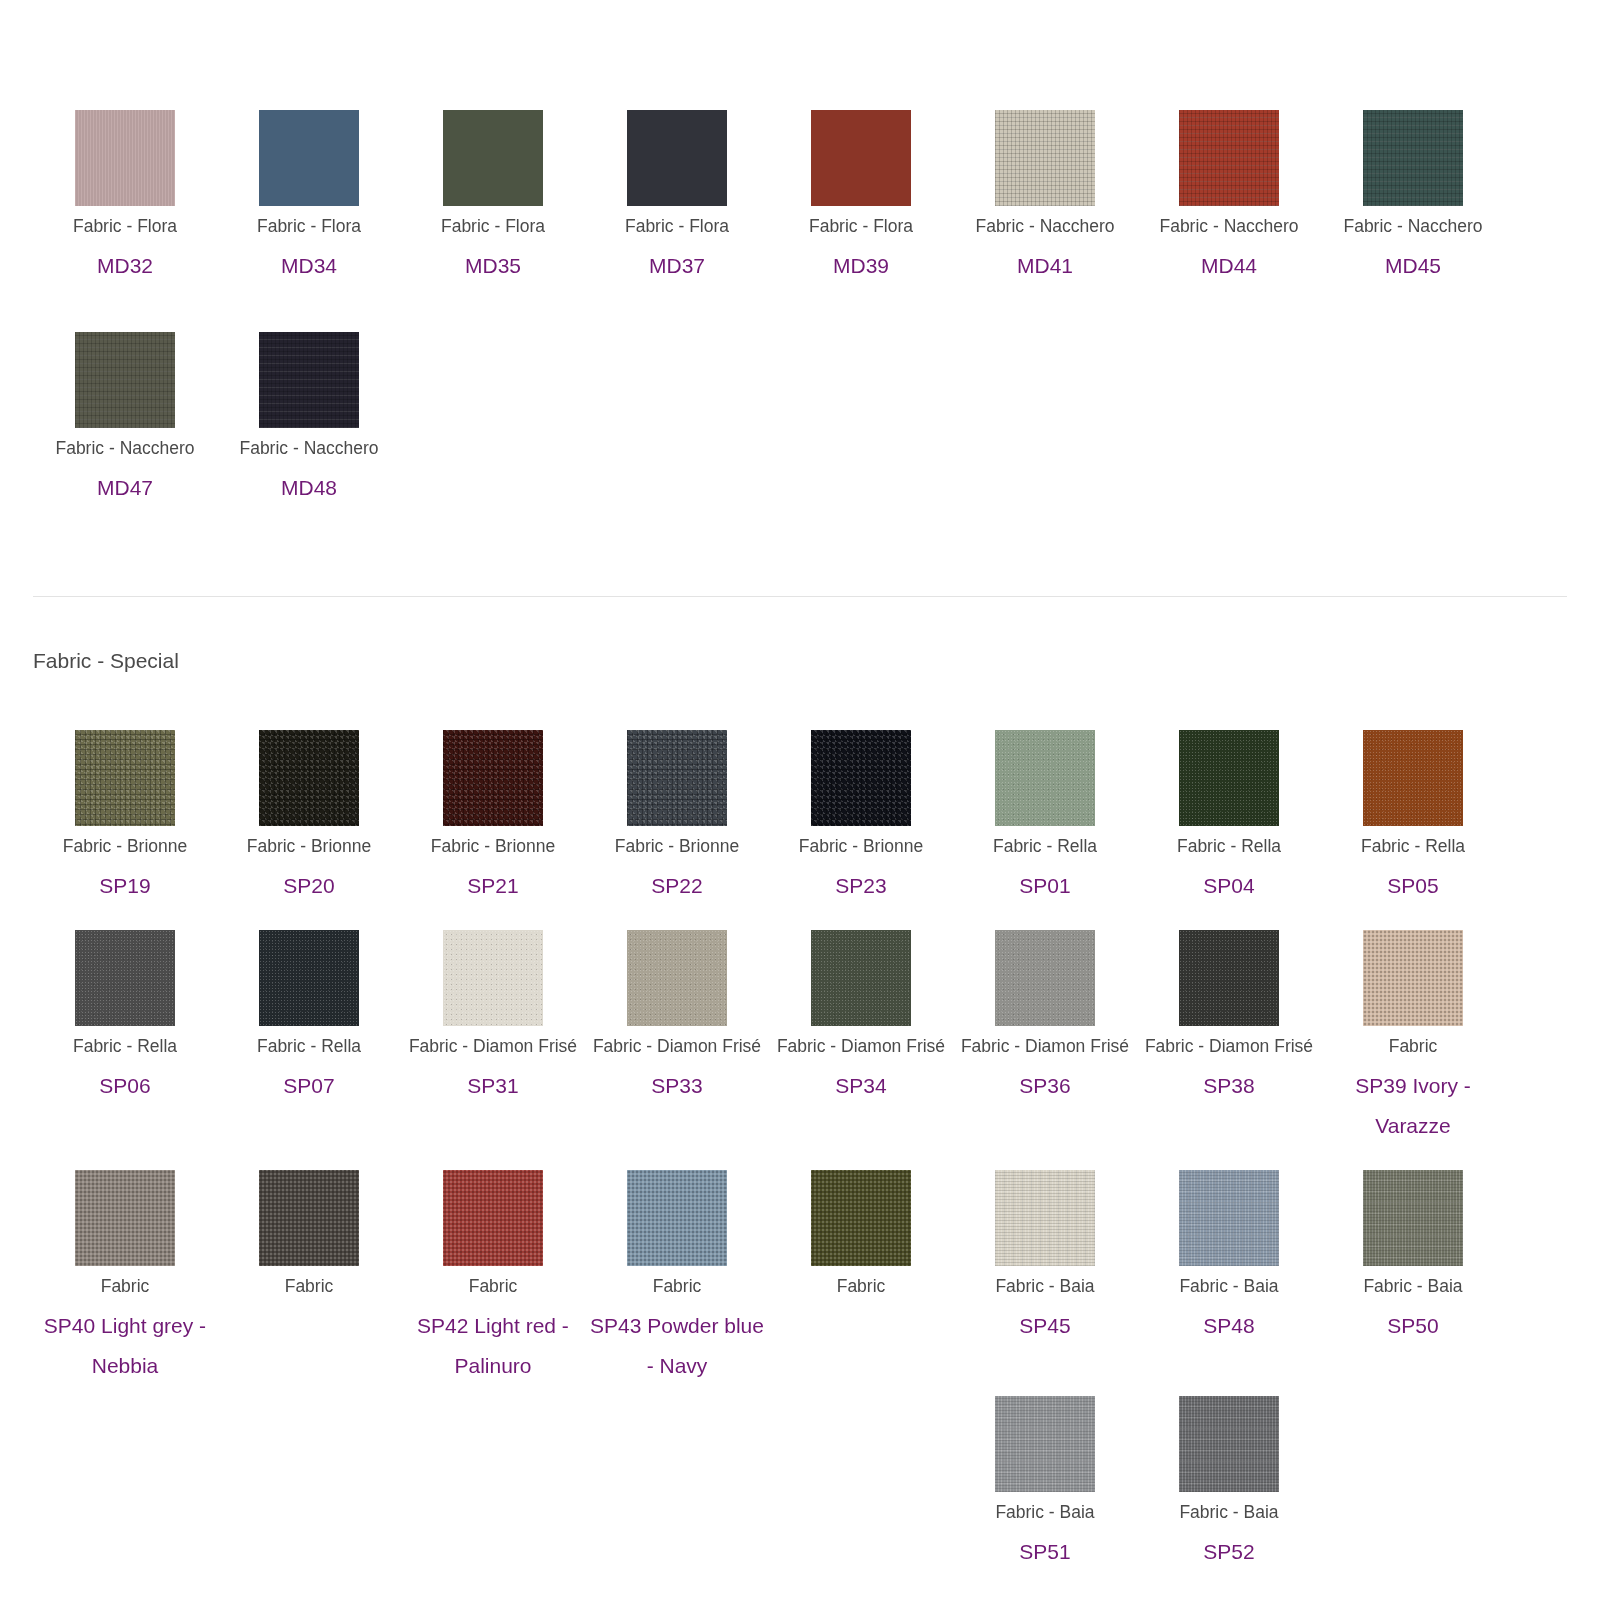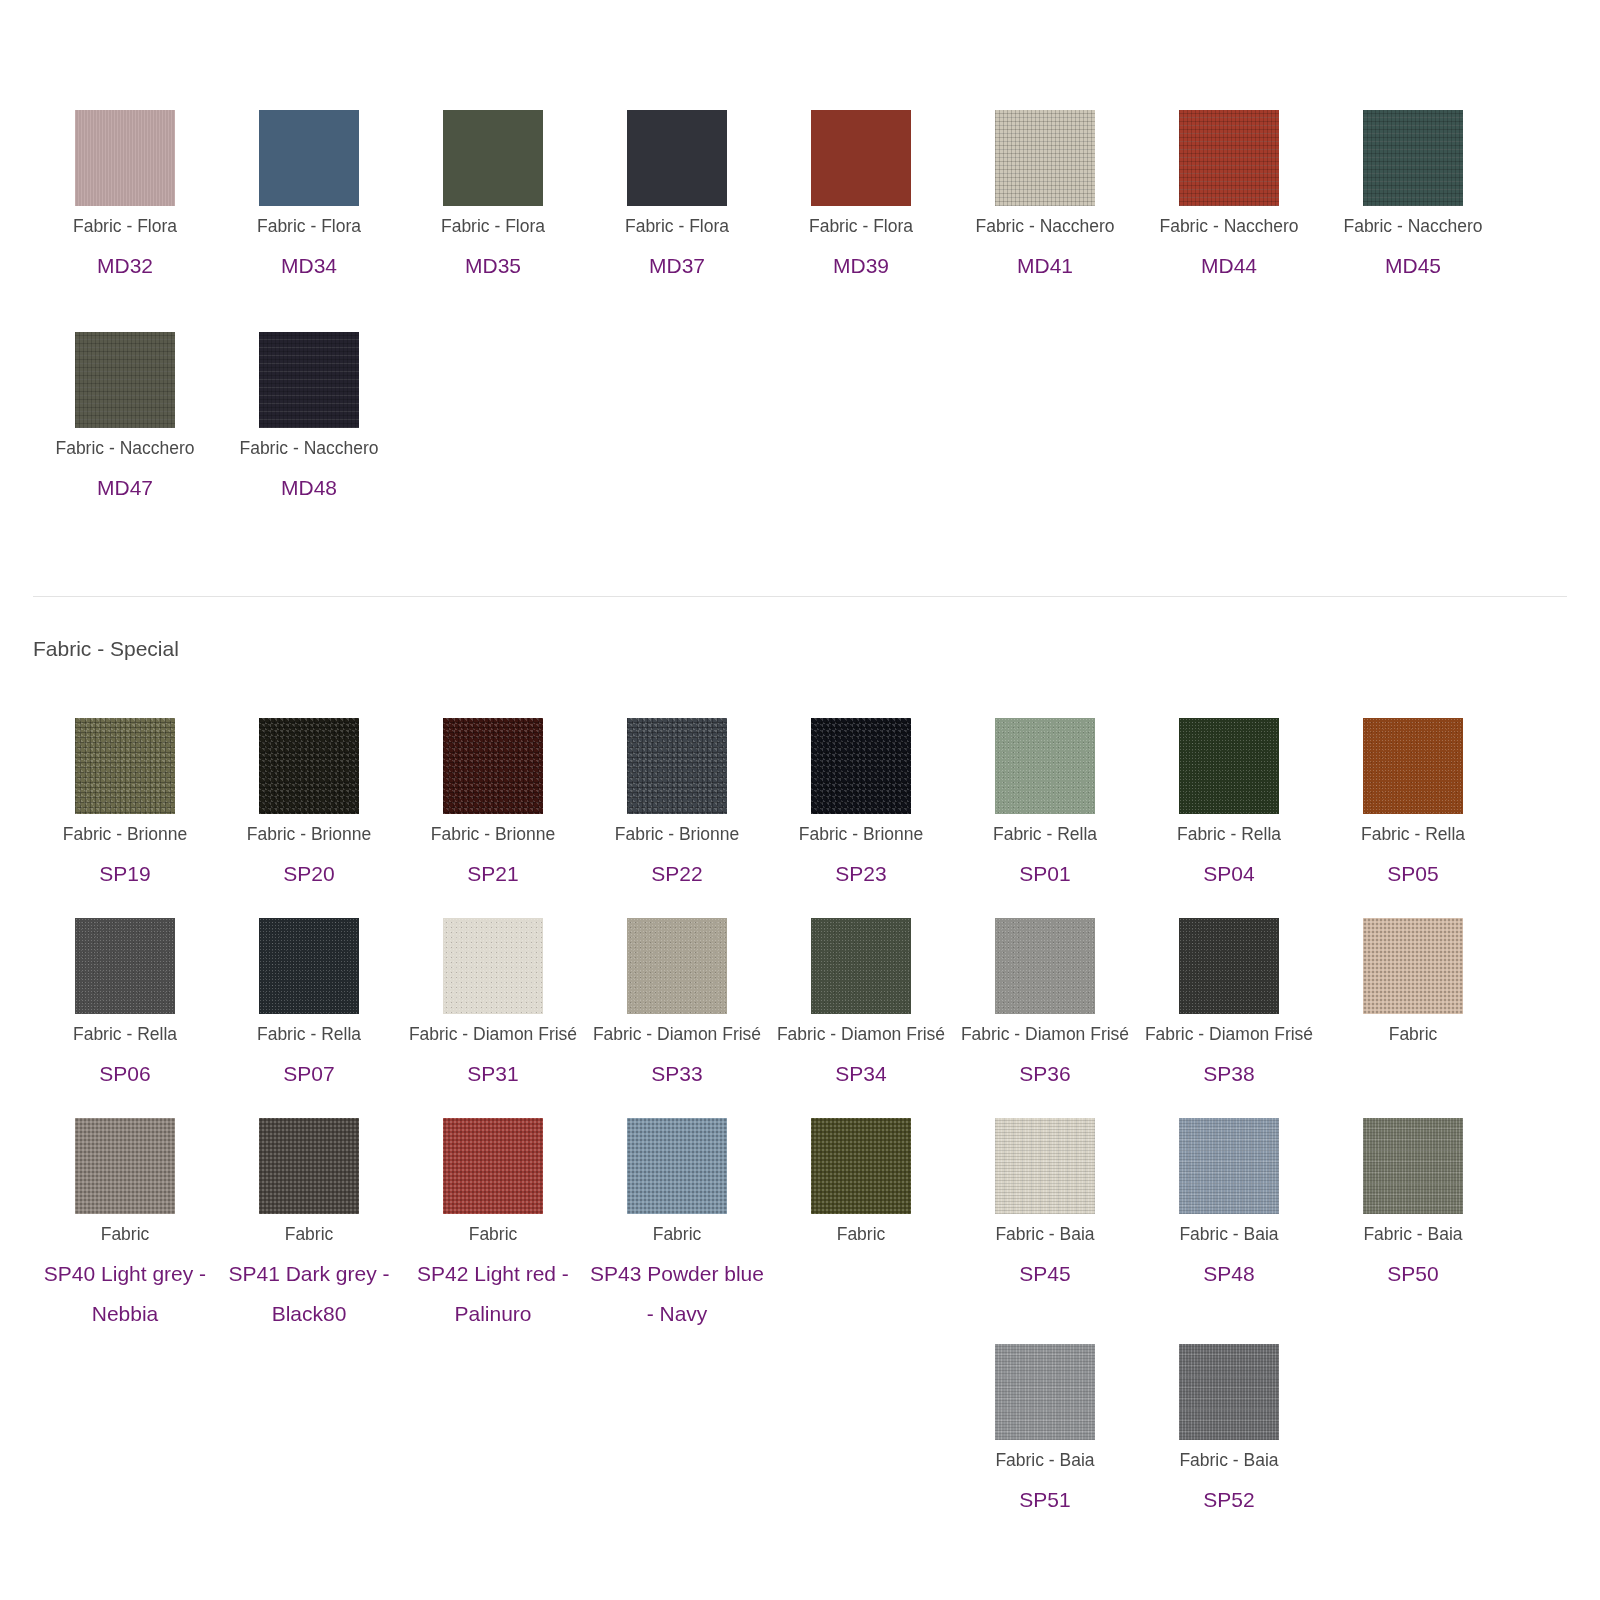--- a/index.html
+++ b/index.html
@@ -62,20 +62,21 @@
   }
   .divider {
     height: 1px;
     background: #e3e3e3;
     margin: 0 33px 0 33px;
   }
   .section-title {
     font-size: 21px;
     color: #4a4a4a;
     padding-left: 33px;
+    margin-top: 12px;
   }
 
   
   .tex-plain { }
   .tex-soft {
     background-image:
       linear-gradient(90deg, rgba(255,255,255,0.05) 50%, rgba(0,0,0,0.05) 50%);
     background-size: 3px 3px;
   }
   .tex-weave {
@@ -309,36 +310,36 @@
             <div class="swatch-chip tex-melange" style="background-color: rgb(51, 52, 49);"></div>
           </div>
           <div class="swatch-family">Fabric - Diamon Frisé</div>
           <div class="swatch-code">SP38</div>
         </div>
         <div class="swatch-cell">
           <div class="swatch-chip-wrap">
             <div class="swatch-chip tex-dot" style="background-color: rgb(207, 183, 163);"></div>
           </div>
           <div class="swatch-family">Fabric</div>
+          <div class="swatch-code">SP39 Ivory - Varazze</div>
         </div>
       </div>
     <div class="grid" style="margin-top:22px;">
         <div class="swatch-cell">
           <div class="swatch-chip-wrap">
             <div class="swatch-chip tex-dot" style="background-color: rgb(140, 131, 123);"></div>
           </div>
           <div class="swatch-family">Fabric</div>
           <div class="swatch-code">SP40 Light grey - Nebbia</div>
         </div>
         <div class="swatch-cell">
           <div class="swatch-chip-wrap">
             <div class="swatch-chip tex-dot" style="background-color: rgb(74, 69, 64);"></div>
           </div>
           <div class="swatch-family">Fabric</div>
-          <div class="swatch-code">SP41 Dark grey - Black80</div>
         </div>
         <div class="swatch-cell">
           <div class="swatch-chip-wrap">
             <div class="swatch-chip tex-dot" style="background-color: rgb(156, 59, 53);"></div>
           </div>
           <div class="swatch-family">Fabric</div>
           <div class="swatch-code">SP42 Light red - Palinuro</div>
         </div>
         <div class="swatch-cell">
           <div class="swatch-chip-wrap">

